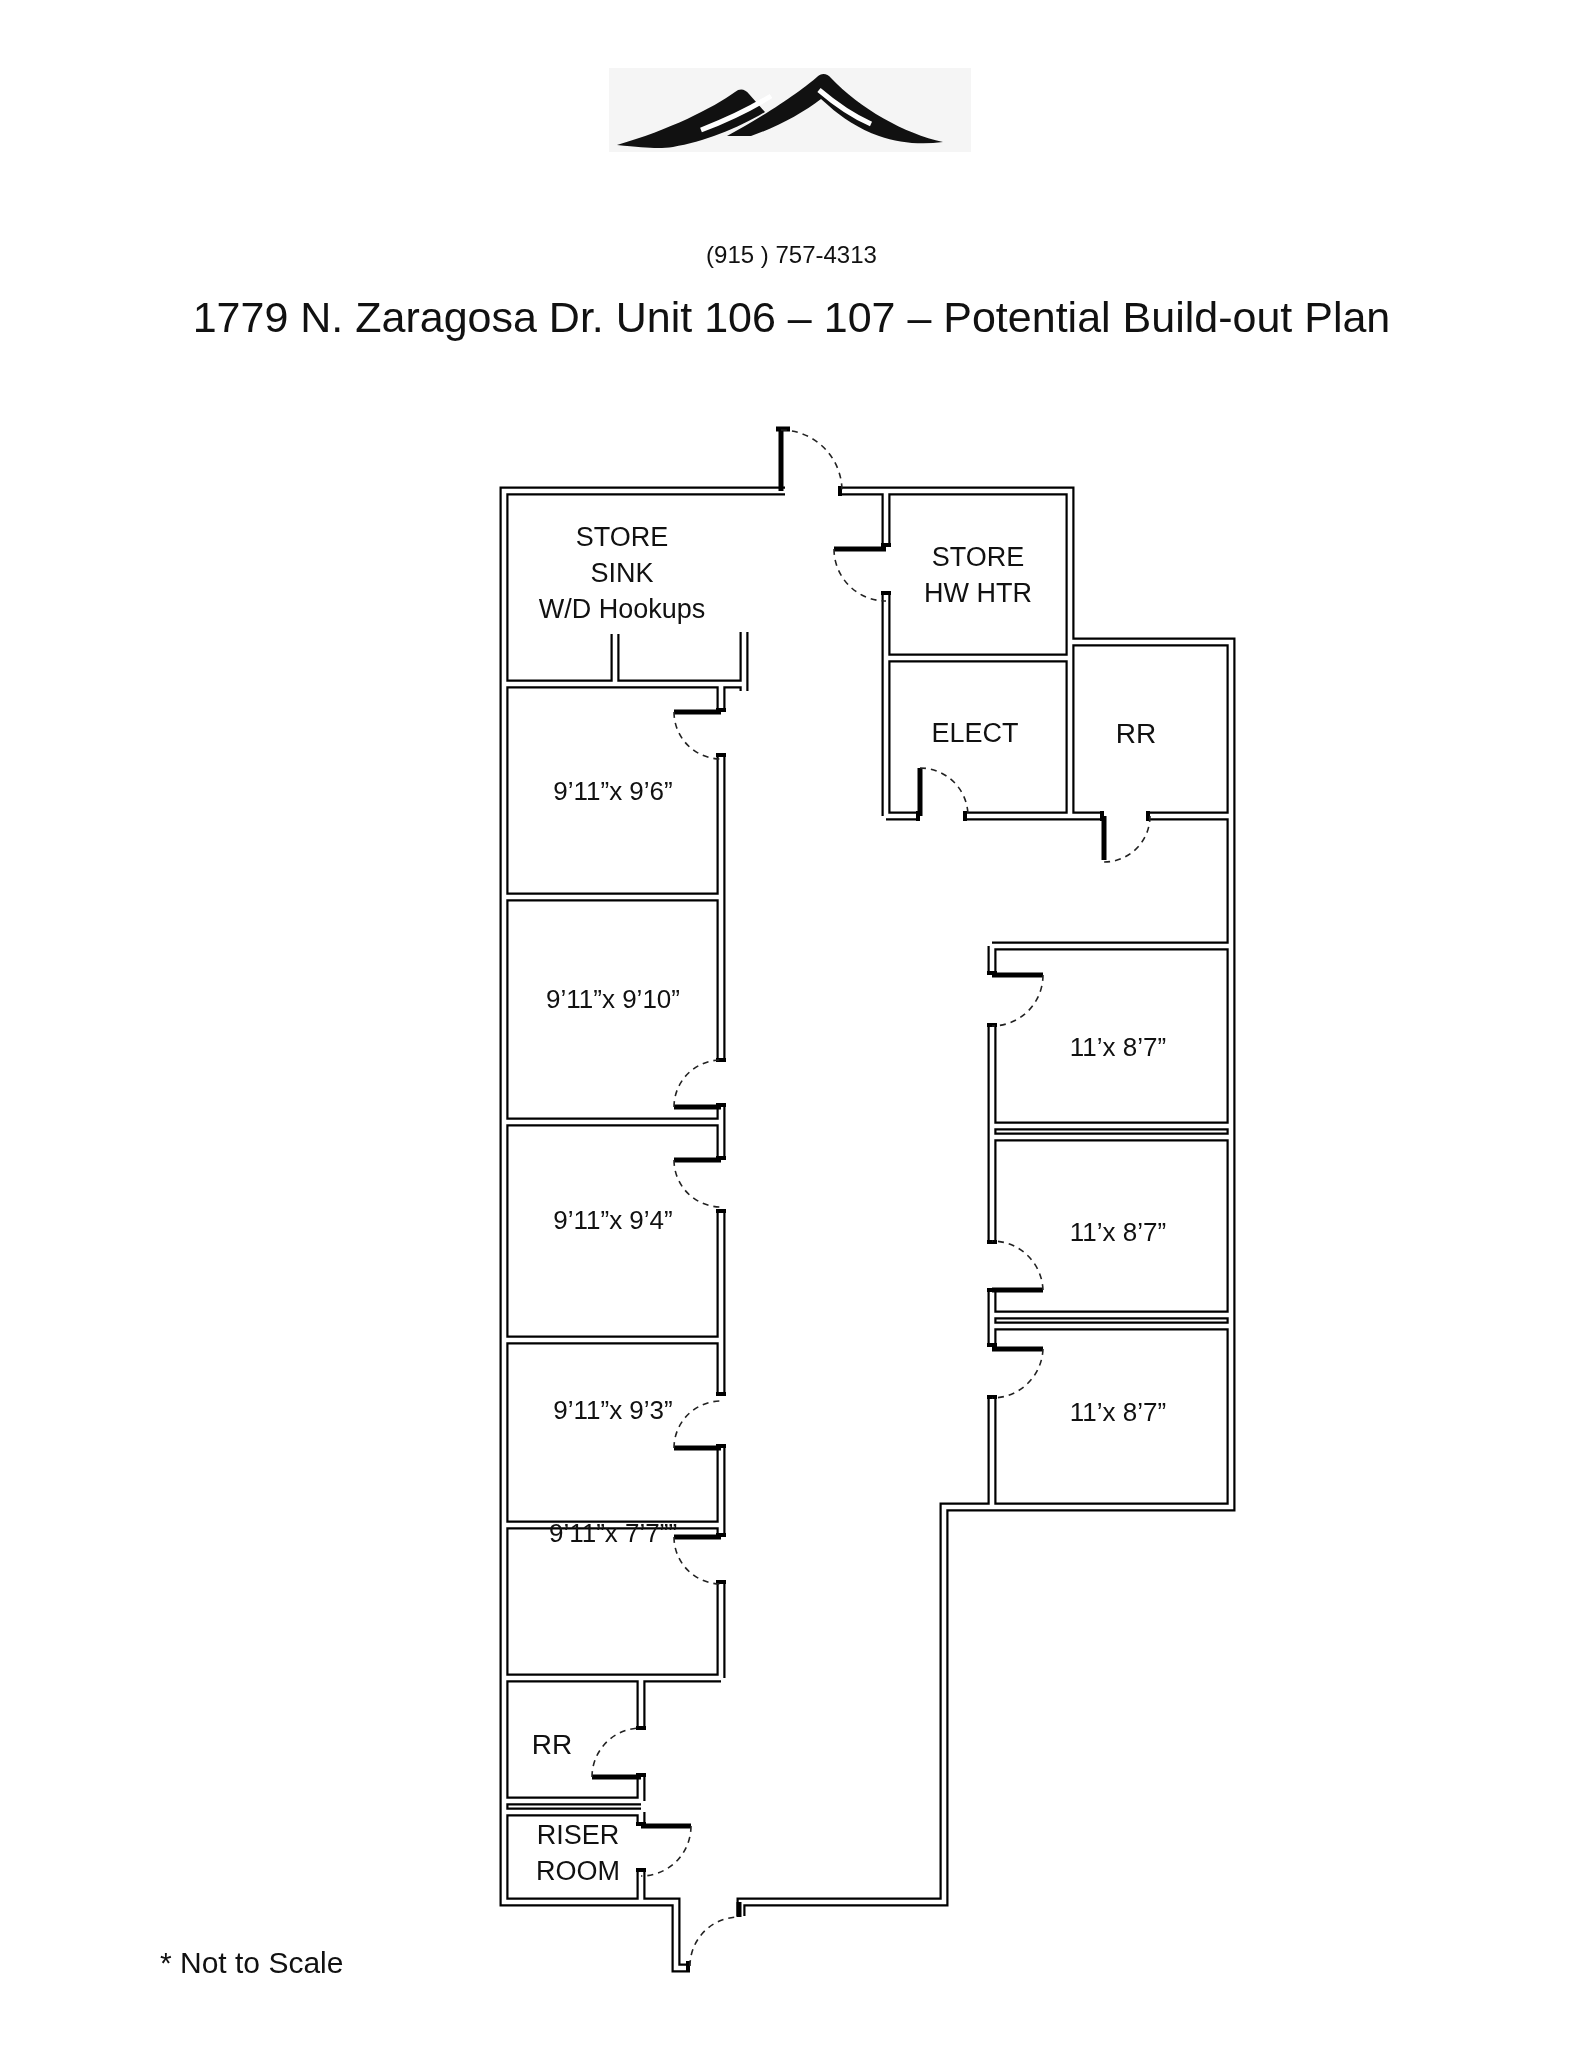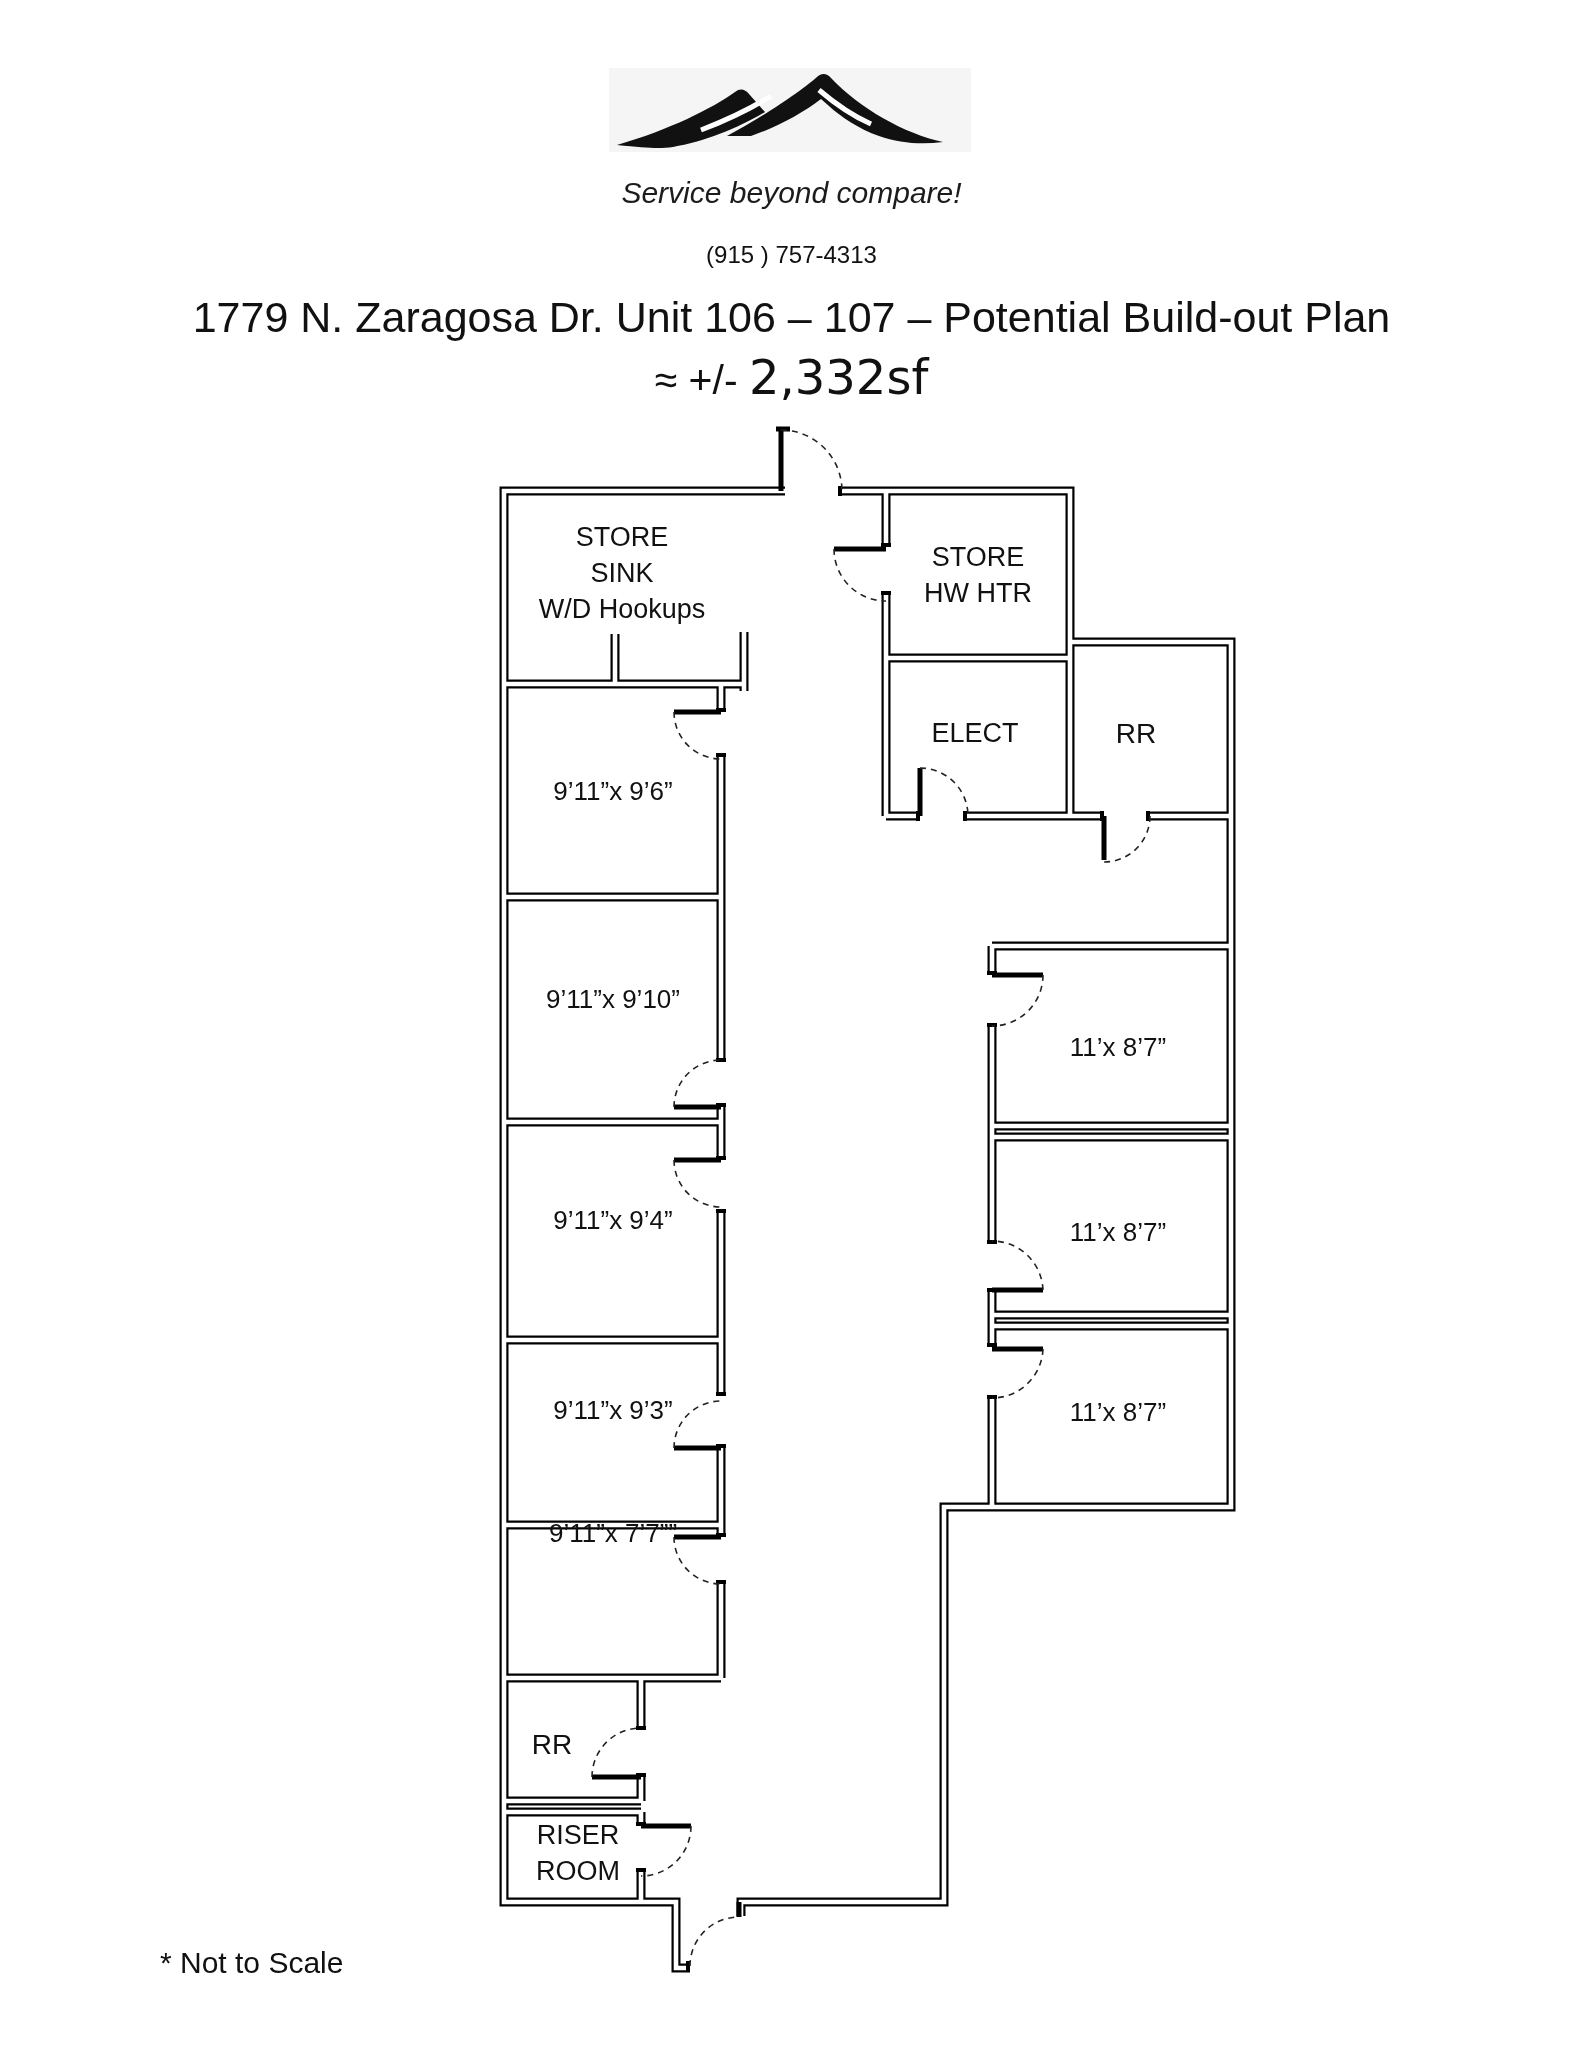--- a/index.html
+++ b/index.html
@@ -32,26 +32,22 @@
 <div id="page">
 
   <svg style="left:609px;top:68px" width="362" height="84" viewBox="0 0 362 84">
     <rect x="0" y="0" width="362" height="84" fill="#f5f5f5"></rect>
     <path fill="#111" d="M8,77 C60,62 104,40 126,24 c5,-4 10,-3 14,2 l16,18 c-26,16 -62,30 -92,35 c-14,2 -26,1 -56,-2 Z"></path>
     <path fill="#111" d="M118,68 C156,48 196,20 208,9 c4,-4 10,-4 14,1 c28,30 74,56 112,64 c-22,3 -44,1 -64,-6 c-20,-7 -38,-19 -50,-30 l-8,-7 c-18,14 -44,28 -70,37 Z"></path>
     <path stroke="#fff" stroke-width="5" fill="none" d="M92,62 C118,52 146,38 162,28"></path>
     <path stroke="#fff" stroke-width="5" fill="none" d="M210,22 C224,34 244,48 262,56"></path>
   </svg>
 
-  <div id="tagline" class="abs ctr">Service beyond compare!</div>
   <div id="phone" class="abs ctr">(915 ) 757-4313</div>
   <div id="title" class="abs ctr">1779 N. Zaragosa Dr. Unit 106 – 107 – Potential Build-out Plan</div>
-  <div id="subtitle" class="abs ctr">
-    <span>≈ +/- </span><span class="big">2,332sf</span>
-  </div>
 
   <svg width="1583" height="2048" viewBox="0 0 1583 2048">
 
     <g>
       <path class="wb" d="M842,491 L1070,491 L1070,642 L1231,642 L1231,1507 L944,1507 L944,1902 L741,1902 L741,1916
         M690,1968 L676,1968 L676,1902 L504,1902 L504,491 L785,491
         M504,684 L744,684 M615,684 L615,634 M744,691 L744,632
         M721,684 L721,712 M721,757 L721,1062 M721,1107 L721,1160 M721,1213 L721,1396 M721,1448 L721,1537 M721,1584 L721,1678
         M504,897 L721,897 M504,1122 L721,1122 M504,1340 L721,1340 M504,1525 L721,1525 M504,1678 L721,1678
         M641,1678 L641,1730 M641,1777 L641,1801 M504,1801 L641,1801 M504,1812 L641,1812 M641,1812 L641,1826 M641,1872 L641,1902

